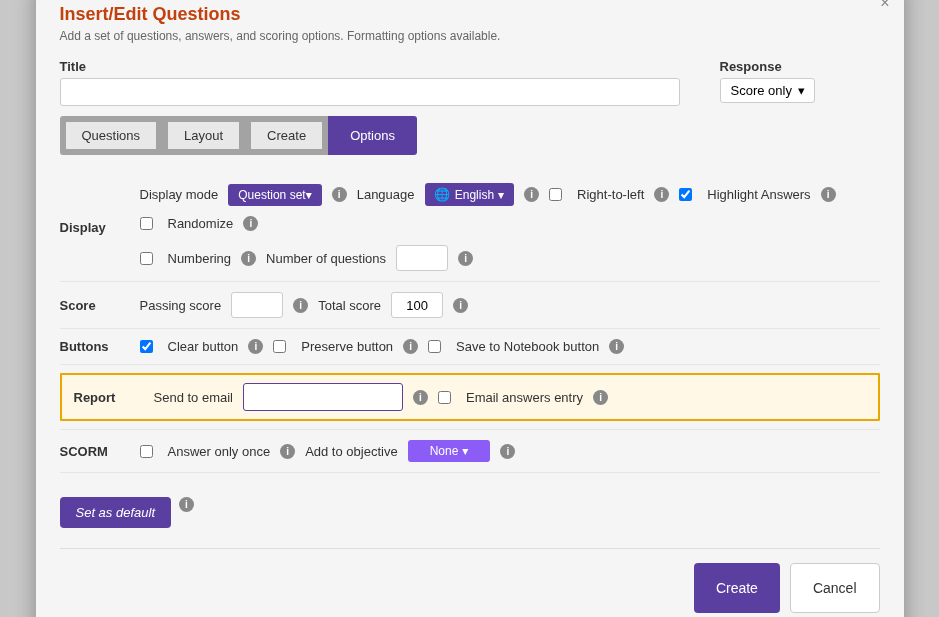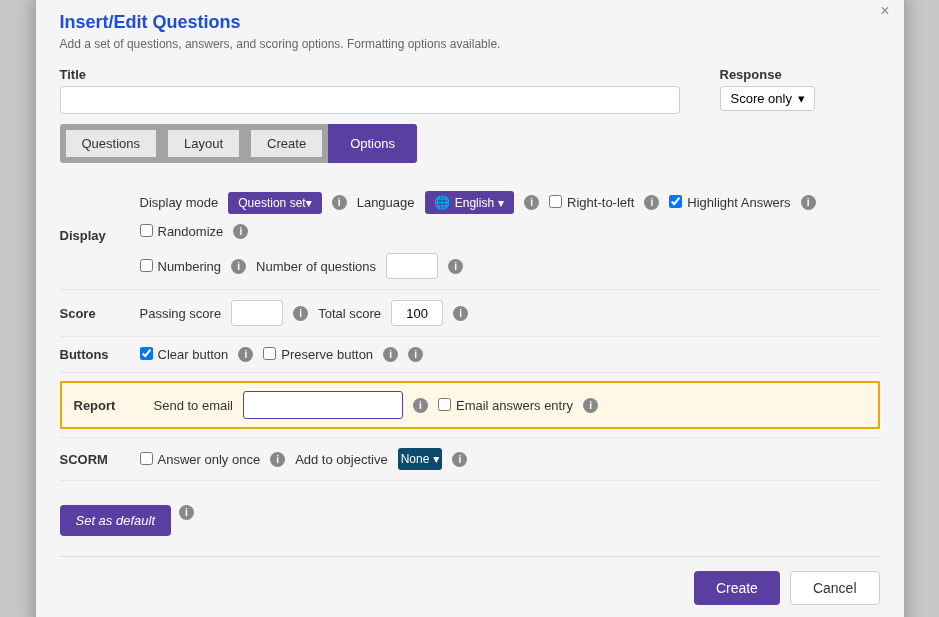--- a/index.html
+++ b/index.html
@@ -30,21 +30,21 @@
       right: 14px;
       font-size: 16px;
       color: #888;
       cursor: pointer;
       background: none;
       border: none;
     }
     .modal-title {
       font-size: 18px;
       font-weight: bold;
-      color: #1d4ed8;
+      color: #c2410c;
       margin-bottom: 4px;
     }
     .modal-subtitle {
       font-size: 12px;
       color: #666;
       margin-bottom: 16px;
     }
     .two-col-header {
       display: flex;
       justify-content: space-between;
@@ -149,22 +149,22 @@
       border-radius: 3px;
       padding: 4px 10px;
       font-size: 12px;
       cursor: pointer;
       display: flex;
       align-items: center;
       gap: 4px;
     }
     .check-group {
       display: flex;
-      align-items: flex-start;
-      gap: 5px;
+      align-items: center;
+      gap: 15px;
     }
     .check-group input[type=checkbox] { cursor: pointer; }
     .check-group label { font-size: 13px; }
     .small-input {
       width: 52px;
       height: 26px;
       border: 1px solid #ccc;
       border-radius: 3px;
       padding: 0 4px;
       font-size: 13px;
@@ -182,25 +182,25 @@
     .report-input {
       width: 160px;
       height: 28px;
       border: 1px solid #5b3fa0;
       border-radius: 3px;
       padding: 0 6px;
       font-size: 13px;
       background: #fff;
     }
     .none-dropdown {
-      background: #0c4a6e;
-      color: #fff;
-      border: none;
-      border-radius: 3px;
-      padding: 4px 3px;
+      background: #8b5cf6;
+      color: #fff;
+      border: none;
+      border-radius: 3px;
+      padding: 4px 22px;
       font-size: 12px;
       cursor: pointer;
       display: flex;
       align-items: center;
       gap: 4px;
     }
     .set-default-btn {
       background: #5b3fa0;
       color: #fff;
       border: none;
@@ -226,21 +226,21 @@
       border-radius: 4px;
       padding: 8px 22px;
       font-size: 14px;
       cursor: pointer;
     }
     .btn-cancel {
       background: #fff;
       color: #333;
       border: 1px solid #ccc;
       border-radius: 4px;
-      padding: 8px 22px;
+      padding: 16px 22px;
       font-size: 14px;
       cursor: pointer;
     }
     .globe-icon { font-size: 13px; }
   </style>
 </head>
 <body>
 
 <div class="modal">
   <button class="modal-close">×</button>
@@ -332,20 +332,24 @@
       <div class="check-group">
         <input type="checkbox" checked="" style="">
         <label>Clear button</label>
       </div>
       <span class="info-icon">i</span>
       <div class="check-group">
         <input type="checkbox" style="">
         <label>Preserve button</label>
       </div>
       <span class="info-icon">i</span>
+      <div class="check-group">
+        <input type="checkbox" style="">
+        <label>Save to Notebook button</label>
+      </div>
       <span class="info-icon">i</span>
     </div>
   </div>
 
   <div style="padding: 4px 0;">
     <div class="report-row">
       <div class="row-label">Report</div>
       <div class="row-content">
         <span>Send to email</span>
         <input class="report-input" type="text" style="">

